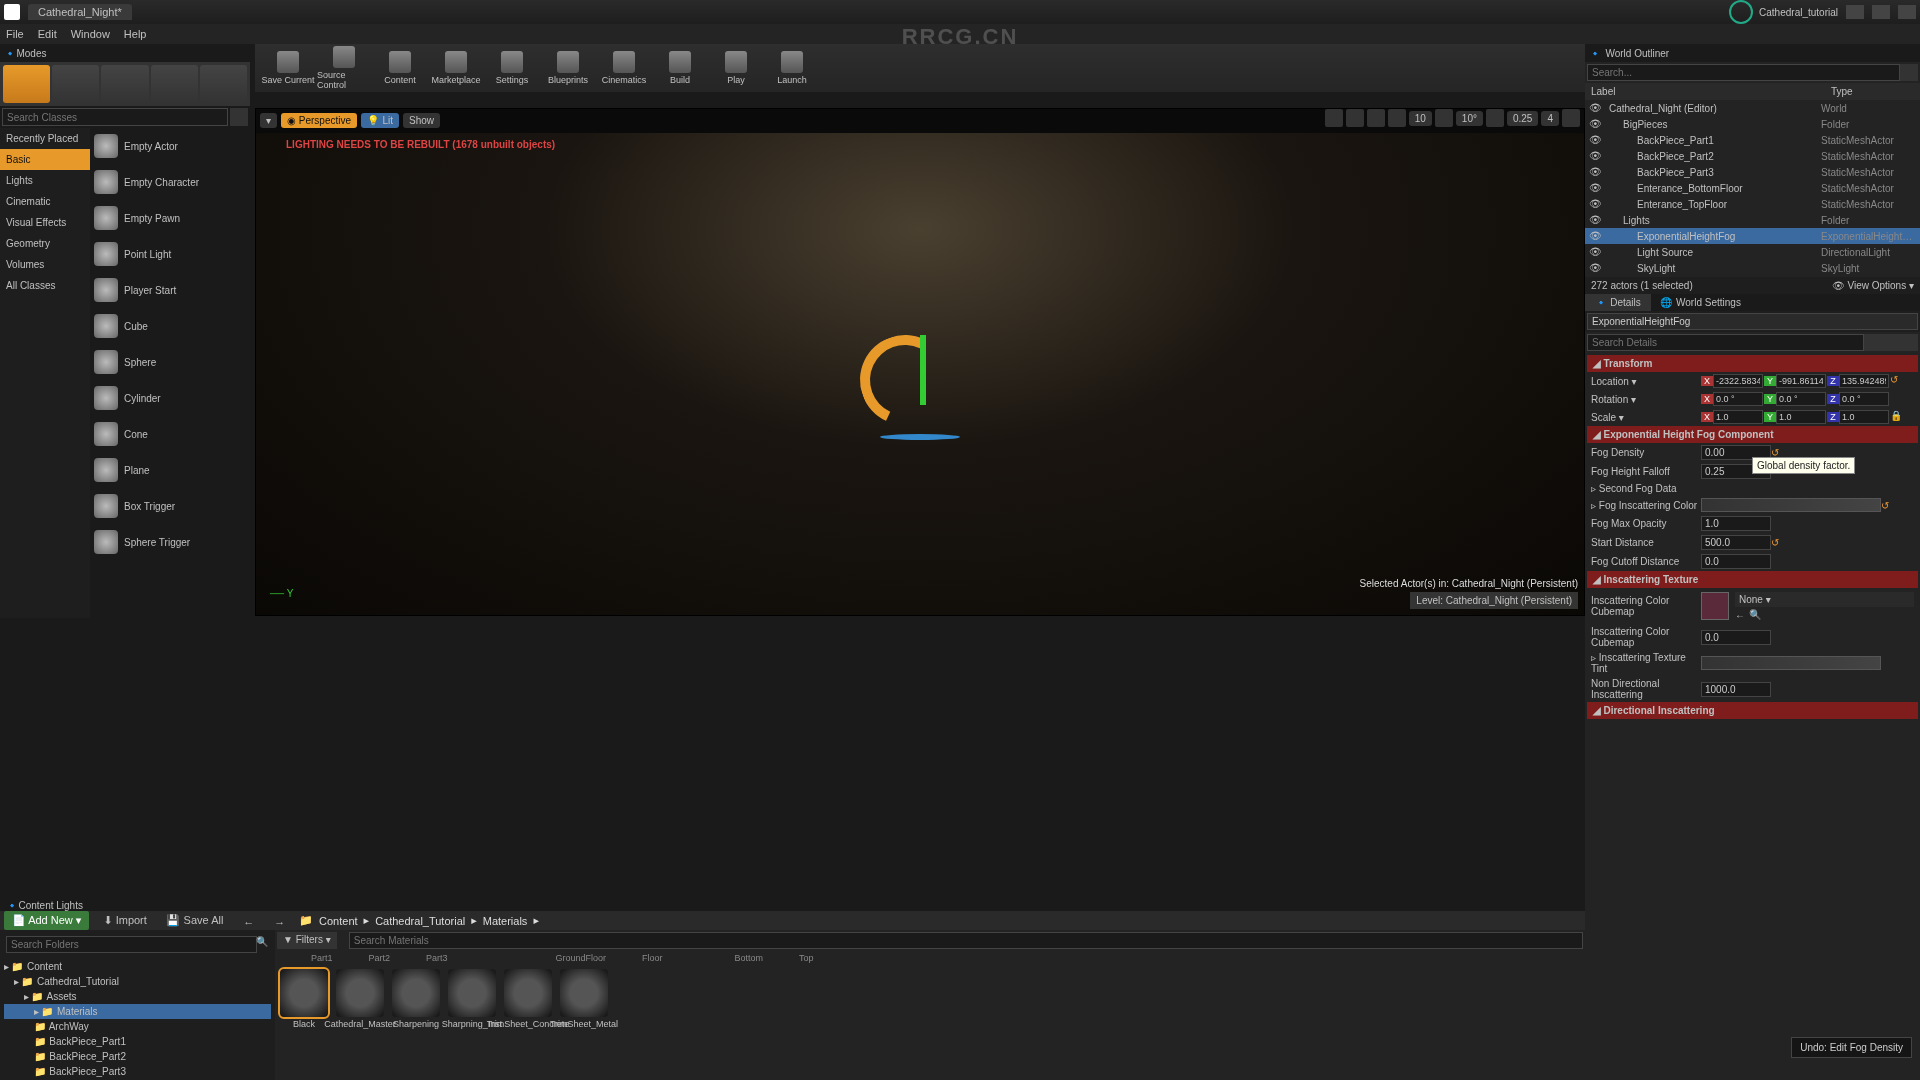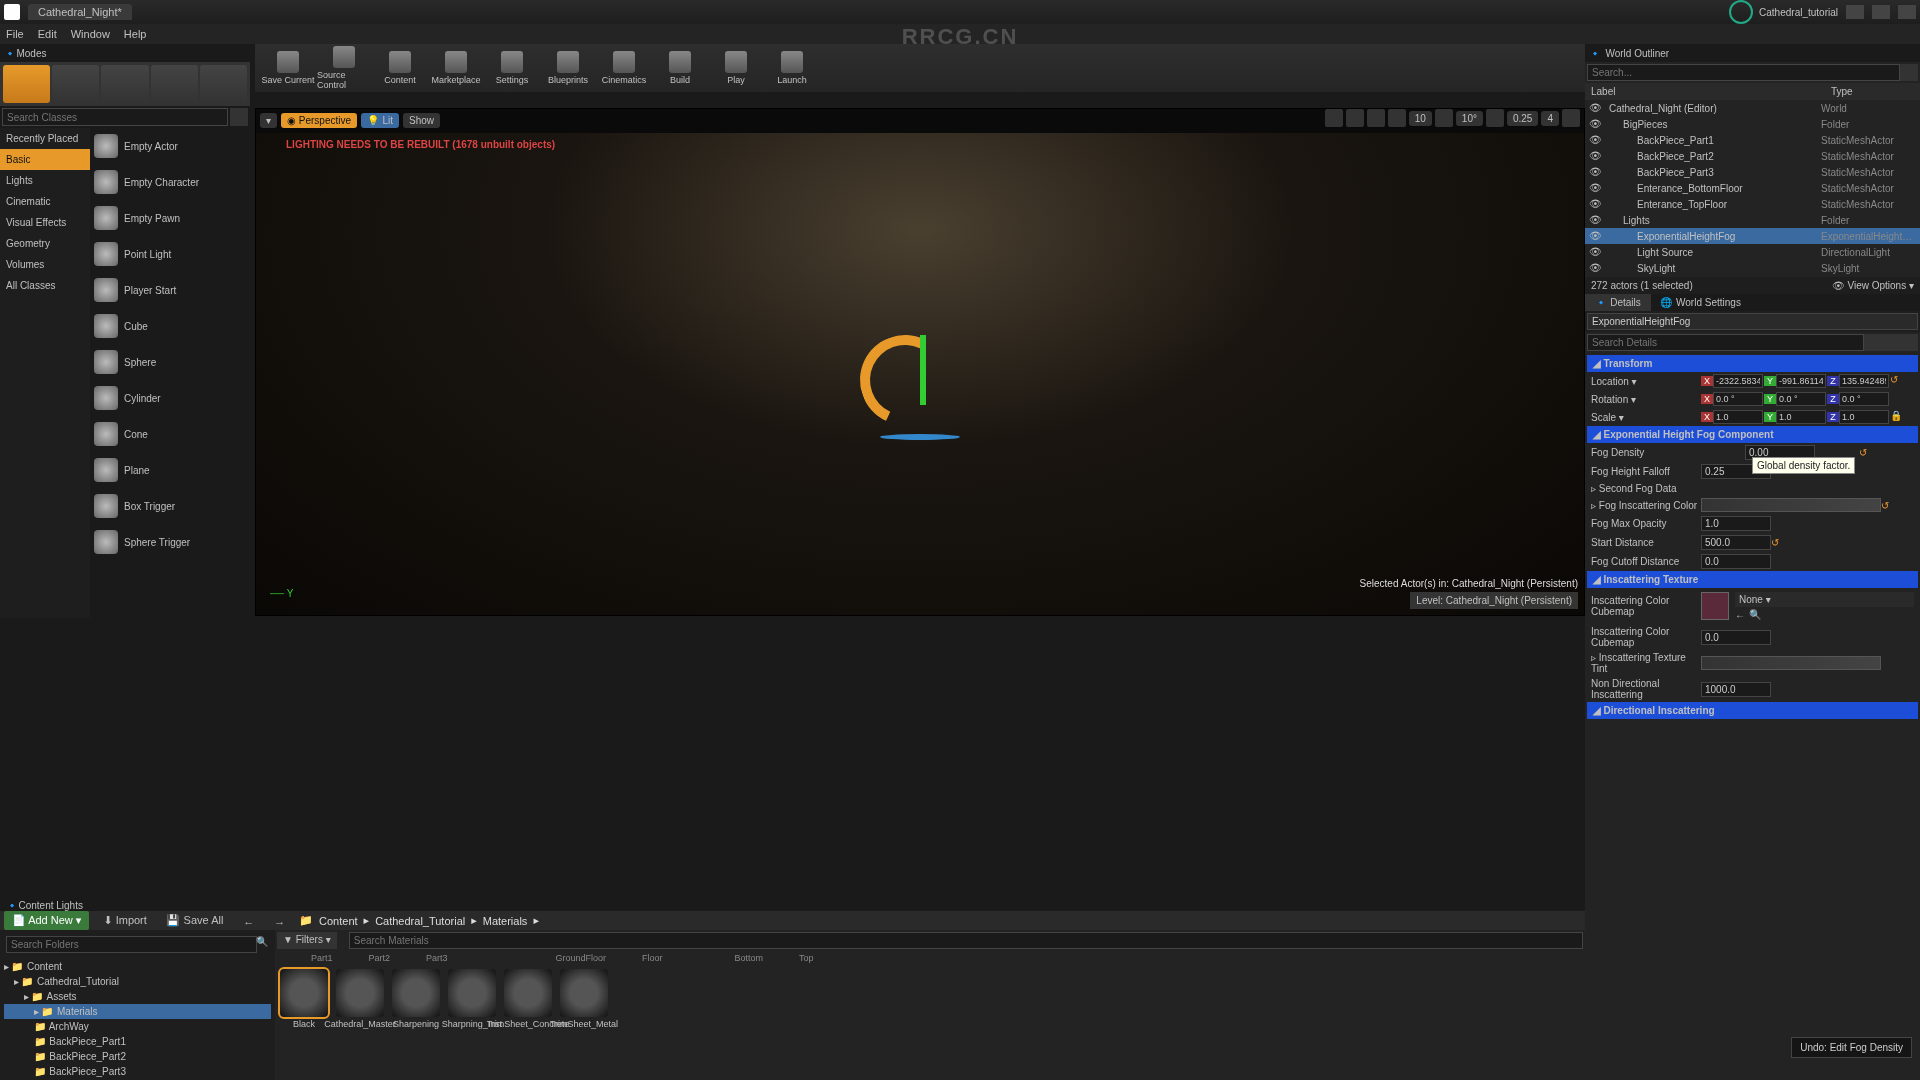--- a/index.html
+++ b/index.html
@@ -57,21 +57,21 @@
 .orow .eye { width:12px; height:12px; margin-right:4px; }
 .orow .oname { flex:1; white-space:nowrap; overflow:hidden; text-overflow:ellipsis; }
 .orow .otype { width:95px; color:#888; white-space:nowrap; overflow:hidden; text-overflow:ellipsis; }
 .outliner-footer { display:flex; justify-content:space-between; padding:3px 6px; background:#1e1e1e; font-size:10px; }
 .details-tabs { display:flex; background:#1a1a1a; }
 .dtab { padding:3px 10px; font-size:10px; }
 .dtab.active { background:#333; }
 .details-body { flex:1; overflow:auto; padding:2px; }
 .comp-row { display:flex; align-items:center; background:#1e1e1e; padding:2px; }
 .comp-row input { flex:1; background:#2a2a2a; border:1px solid #444; color:#ccc; padding:2px 4px; font-size:10px; }
-.section-hdr { background:#1d4ed8; padding:3px 6px; font-size:10px; font-weight:bold; }
+.section-hdr { background:#7f1d1d; padding:3px 6px; font-size:10px; font-weight:bold; }
 .prop-row { display:flex; align-items:center; padding:2px 4px; font-size:10px; }
 .prop-row .plabel { width:110px; }
 .prop-row .pvec { display:flex; gap:1px; flex:1; }
 .vec-in { display:flex; align-items:center; }
 .vec-in .vl { width:12px; text-align:center; color:#fff; font-size:9px; }
 .vec-in .vl.x { background:#a33; } .vec-in .vl.y { background:#3a3; } .vec-in .vl.z { background:#33a; }
 .vec-in input { width:50px; background:#1a1a1a; border:1px solid #444; color:#ccc; padding:1px 2px; font-size:9px; }
 .prop-row .pinput { background:#1a1a1a; border:1px solid #444; color:#ccc; padding:1px 3px; width:70px; font-size:10px; }
 .tooltip { position:absolute; background:#ffe; color:#222; border:1px solid #888; padding:2px 4px; font-size:10px; z-index:100;text-align:center; }
 .content-browser { position:absolute; left:0; right:335px; bottom:0; height:180px; background:#232323; display:flex; flex-direction:column; }
@@ -412,21 +412,21 @@
           </div>
         <div class="vec-in">
             <div class="vl z">Z</div>
             <input value="1.0" style="">
           </div>
         <span>🔒</span>
       </div>
       </div>
 
     <div class="section-hdr">◢ <span>Exponential Height Fog Component</span></div>
-    <div class="prop-row" style="position:relative;gap:44px;">
+    <div class="prop-row" style="position:relative;">
         <div class="plabel">Fog Density</div>
       <input class="pinput" value="0.00" style="">
       <span style="color:#e93">↺</span>
       <div class="tooltip" style="left:165px; top:14px;">Global density factor.</div>
     </div>
     <div class="prop-row">
         <div class="plabel">Fog Height Falloff</div>
       <input class="pinput" value="0.25" style="">
       </div>
     <div class="prop-row">

